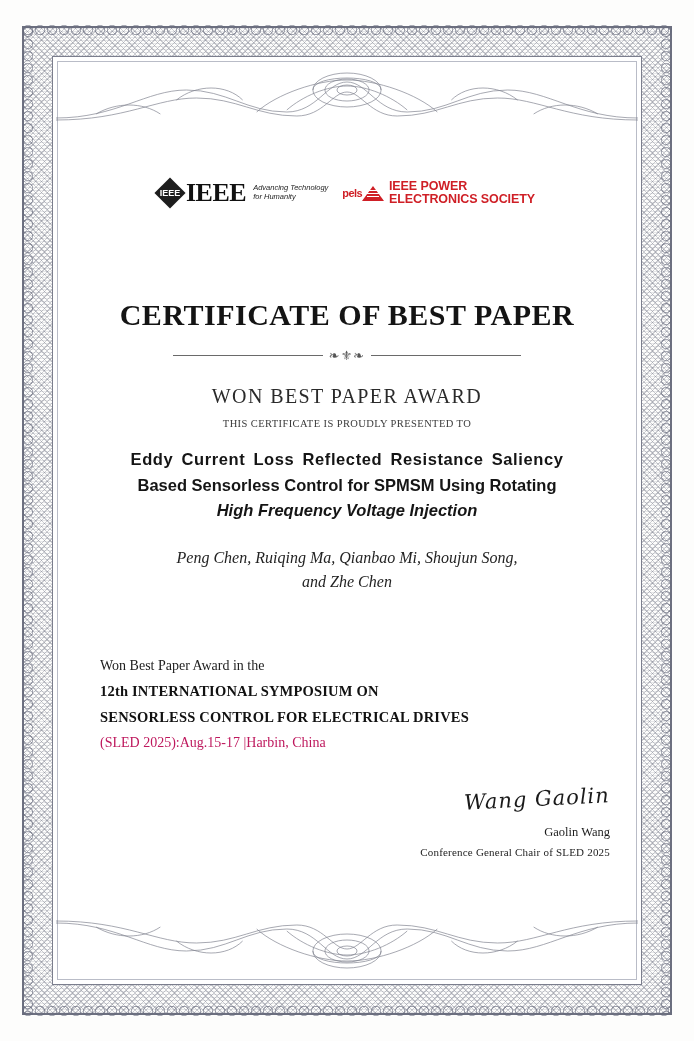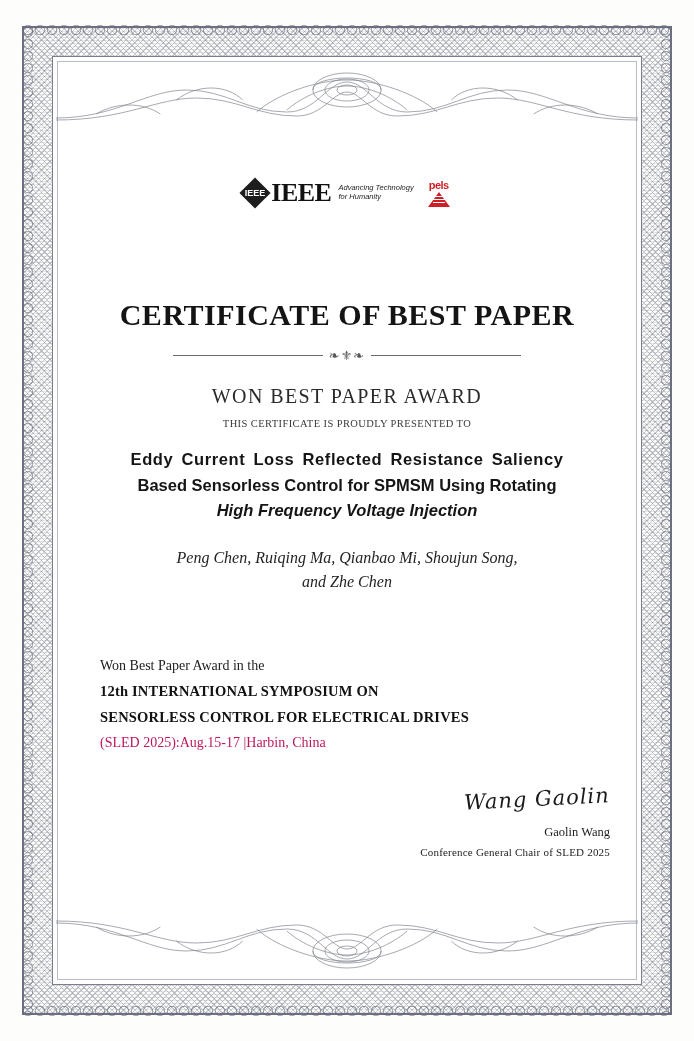--- a/index.html
+++ b/index.html
@@ -184,21 +184,21 @@
     margin-left: 2px;
   }
 
   .logo-pels {
     display: flex;
     align-items: center;
     gap: 5px;
   }
   .pels-mark {
     display: flex;
-    flex-direction: column;
+    flex-direction: row;
     align-items: center;
     flex: none;
   }
   .pels-word {
     font-family: "Liberation Sans", sans-serif;
     font-size: 11px;
     font-weight: 700;
     color: #cf1f26;
     letter-spacing: -0.6px;
     line-height: 1;
@@ -420,20 +420,24 @@
           <div>Advancing Technology</div>
           <div>for Humanity</div>
         </div>
       </div>
 
       <div class="logo-pels">
         <div class="pels-mark">
           <div class="pels-word">pels</div>
           <div class="pels-tri"></div>
         </div>
+        <div class="pels-text">
+          <div>IEEE POWER</div>
+          <div>ELECTRONICS SOCIETY</div>
+        </div>
       </div>
 
     </div>
 
     <div class="title">CERTIFICATE OF BEST PAPER</div>
 
     <div class="rule-wrap">
       <div class="rule-line"></div>
       <div class="rule-orn">❧⚜❧</div>
       <div class="rule-line"></div>

